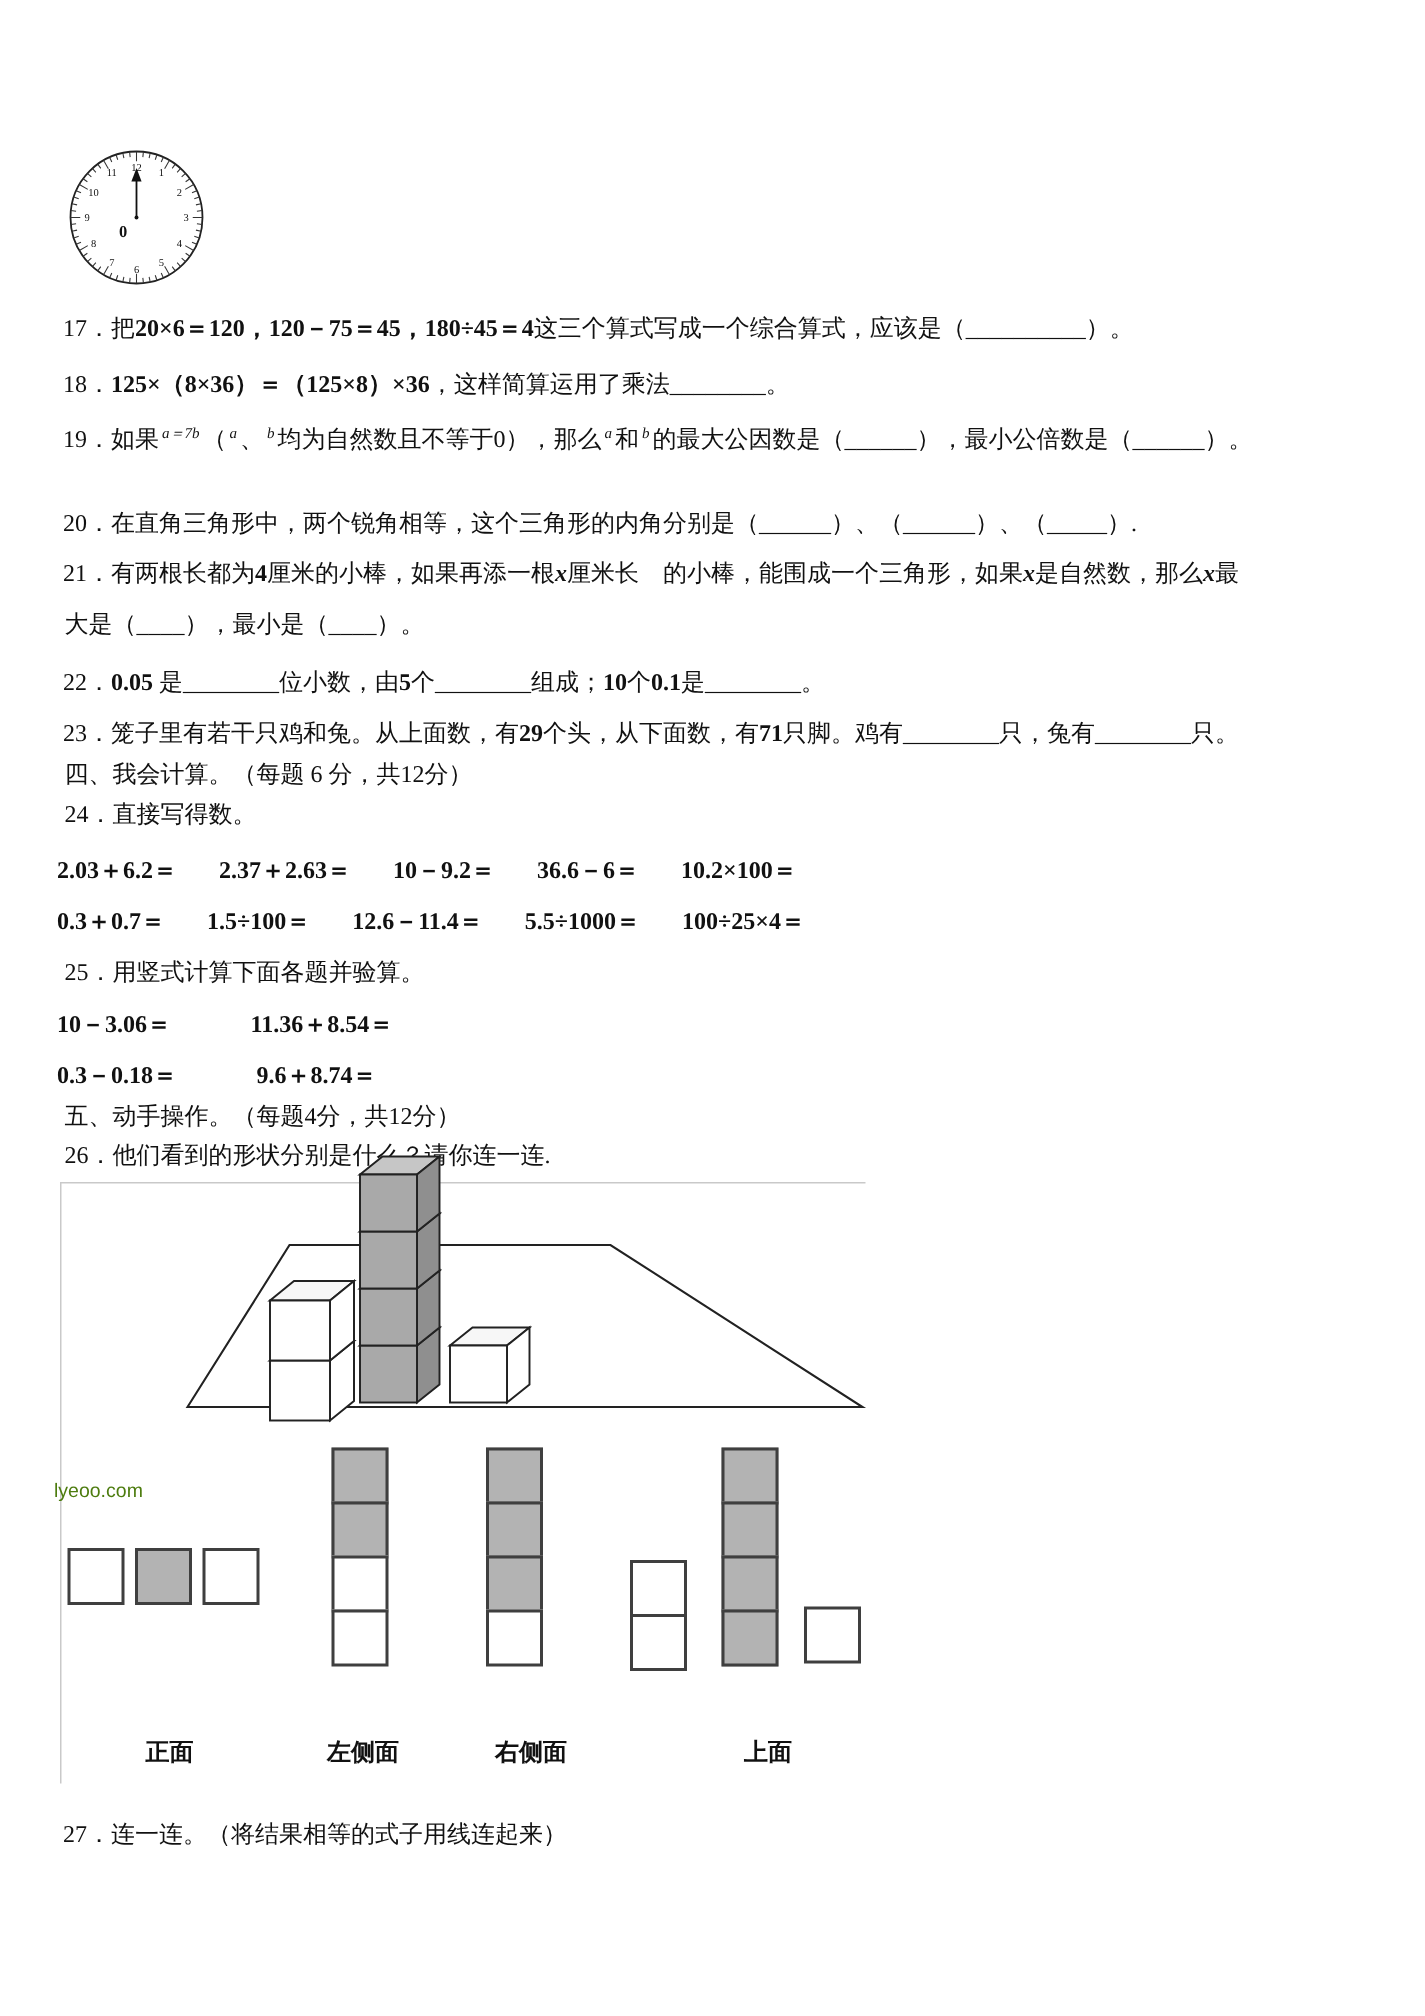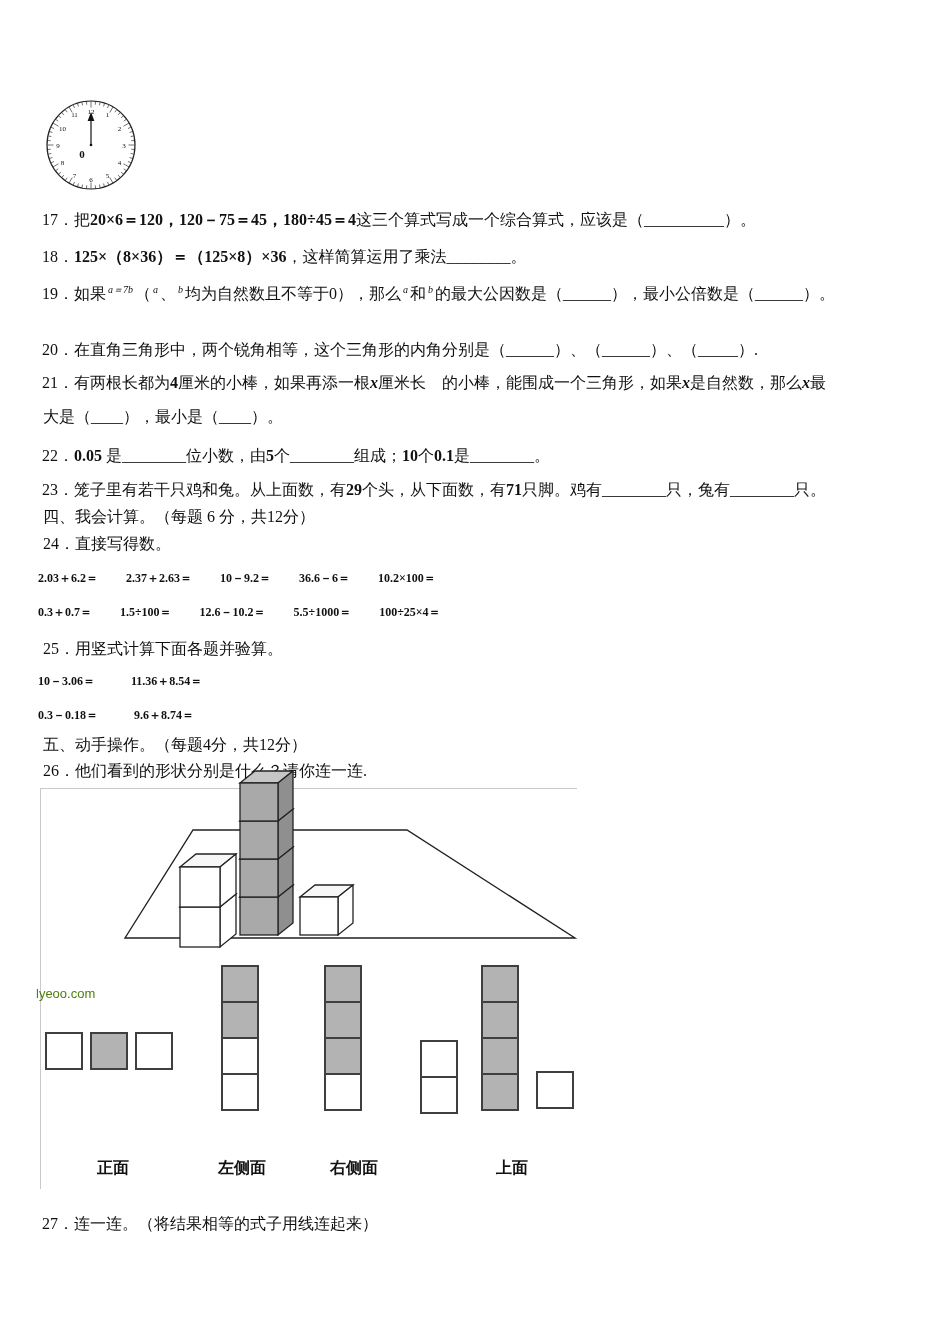--- a/index.html
+++ b/index.html
@@ -3,23 +3,23 @@
 <meta charset="utf-8">
 <style>
   html,body{margin:0;padding:0;background:#fff;}
   .page{position:relative;width:950px;height:1344px;background:#ffffff;overflow:hidden;
         font-family:"Liberation Serif","DejaVu Serif",serif;color:#111;}
   .line{position:absolute;left:42px;font-size:16px;line-height:22px;white-space:nowrap;margin:0;}
   .line.sec{left:30px;margin-left:13px;}
   .b{font-weight:bold;}
   .i{font-style:italic;}
   .m{font-style:italic;position:relative;top:-6px;padding:0 2px;font-size:10px;}
-  .calc-row{position:absolute;left:38px;display:flex;font-weight:bold;font-size:12px;white-space:nowrap;}
+  .calc-row{position:absolute;left:38px;display:flex;font-weight:bold;font-size:16px;white-space:nowrap;}
   .calc-row.g24{gap:28px;}
-  .calc-row.g25{gap:36px;}
+  .calc-row.g25{gap:53px;}
   
   .clock-wrap{position:absolute;left:43px;top:97px;}
   .clk{fill:none;stroke:#222;stroke-width:1.2;}
   .ticks line{stroke:#333;stroke-width:0.7;}
   .num{font-size:7px;text-anchor:middle;fill:#111;font-family:"Liberation Serif",serif;}
   .hand{stroke:#111;stroke-width:1.2;}
   .handhead{fill:#111;}
   .zero{font-size:11px;font-weight:bold;fill:#111;text-anchor:middle;}
   
   .figure-frame{position:absolute;left:40px;top:788px;width:536px;height:400px;
@@ -142,21 +142,21 @@
   <div class="calc-row g24" style="top:570px">
       <span class="calc-item">2.03＋6.2＝</span>
       <span class="calc-item">2.37＋2.63＝</span>
       <span class="calc-item">10－9.2＝</span>
       <span class="calc-item">36.6－6＝</span>
       <span class="calc-item">10.2×100＝</span>
     </div>
   <div class="calc-row g24" style="top:604px">
       <span class="calc-item">0.3＋0.7＝</span>
       <span class="calc-item">1.5÷100＝</span>
-      <span class="calc-item">12.6－10.2＝</span>
+      <span class="calc-item">12.6－11.4＝</span>
       <span class="calc-item">5.5÷1000＝</span>
       <span class="calc-item">100÷25×4＝</span>
     </div>
   <p class="line sec" style="top:638px">25．用竖式计算下面各题并验算。</p>
   <div class="calc-row g25" style="top:673px">
       <span class="calc-item">10－3.06＝</span>
       <span class="calc-item">11.36＋8.54＝</span>
     </div>
   <div class="calc-row g25" style="top:707px">
       <span class="calc-item">0.3－0.18＝</span>

